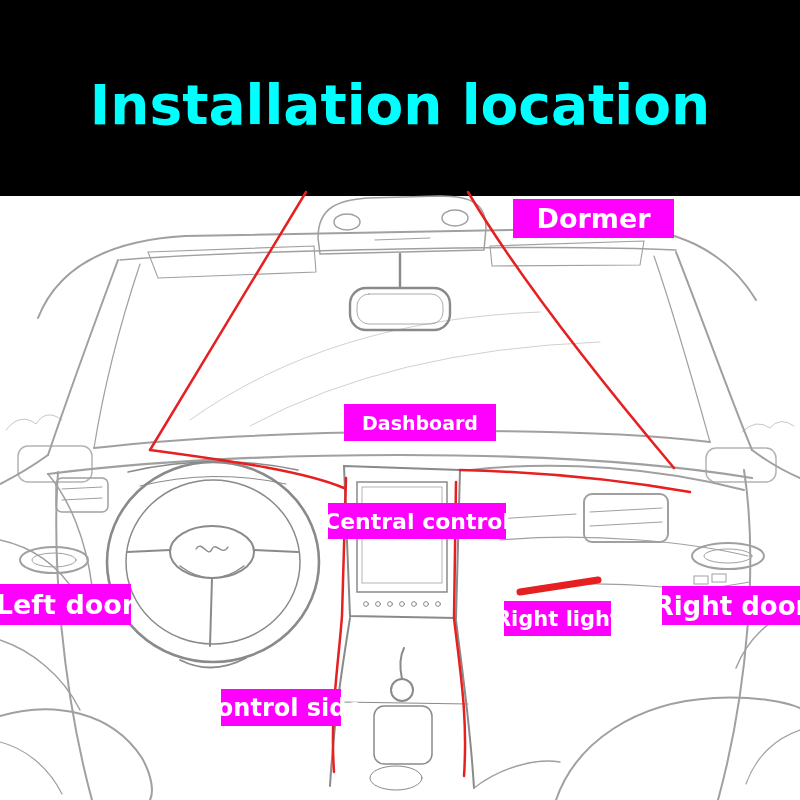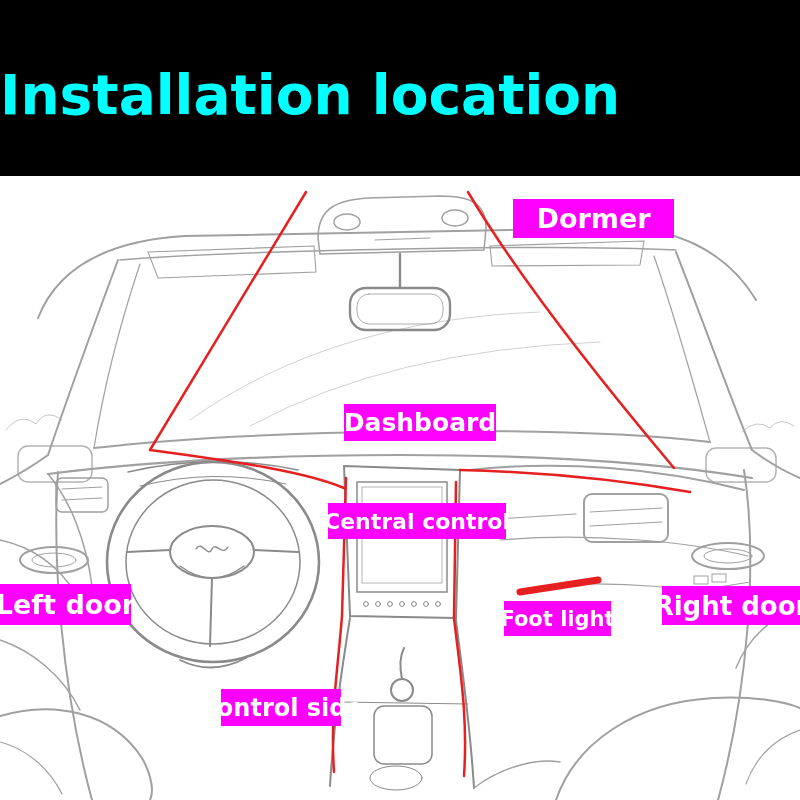--- a/index.html
+++ b/index.html
@@ -12,25 +12,25 @@
     width: 800px;
     height: 800px;
     background: var(--canvas-bg, #ffffff);
     overflow: hidden;
     font-family: "DejaVu Sans", "Liberation Sans", sans-serif;
   }
   #header {
     position: absolute;
     left: 0; top: 0;
     width: 800px;
-    height: 176px;
+    height: 196px;
     background: var(--header-bg, #000000);
     display: flex;
     align-items: center;
-    justify-content: flex-start;
+    justify-content: center;
   }
   #title {
     color: var(--title-color, #00ffff);
     font-size: 55px;
     font-weight: bold;
     letter-spacing: 0px;
     padding-top: 14px;
   }
   #sketch {
     position: absolute;
@@ -46,21 +46,21 @@
     align-items: center;
     justify-content: center;
     font-weight: bold;
     background: var(--label-bg, #ff00ff);
     color: var(--label-text, #ffffff);
     white-space: nowrap;
     box-sizing: border-box;
     padding: 0 6px;
   }
   .label-dormer          { left: 513px; top: 199px; width: 161px; height: 39px; font-size: 27px; }
-  .label-dashboard       { left: 344px; top: 404px; width: 152px; height: 37px; font-size: 25px; }
+  .label-dashboard       { left: 344px; top: 404px; width: 152px; height: 37px; font-size: 19px; }
   .label-central-control { left: 328px; top: 503px; width: 178px; height: 36px; font-size: 22px; }
   .label-left-door       { left: 0px;   top: 584px; width: 131px; height: 41px; font-size: 27px; }
   .label-foot-light      { left: 504px; top: 601px; width: 107px; height: 35px; font-size: 21px; }
   .label-right-door      { left: 662px; top: 586px; width: 138px; height: 39px; font-size: 26px; }
   .label-control-side    { left: 221px; top: 689px; width: 120px; height: 37px; font-size: 24px; }
 </style>
 </head>
 <body>
 
 <div id="stage">
@@ -185,17 +185,17 @@
       <path d="M346,478 L342,616 C338,668 330,714 334,772"></path>
       <path d="M456,482 L454,618 C460,670 468,716 464,776"></path>
       <path d="M520,592 L598,580" stroke-width="7"></path>
     </g>
   </svg>
 
   <div class="label label-dormer">Dormer</div>
   <div class="label label-dashboard">Dashboard</div>
   <div class="label label-central-control">Central control</div>
   <div class="label label-left-door">Left door</div>
-  <div class="label label-foot-light">Foot light</div>
+  <div class="label label-foot-light">Right light</div>
   <div class="label label-right-door">Right door</div>
   <div class="label label-control-side">Control side</div>
 
 </div>
 
 </body></html>

